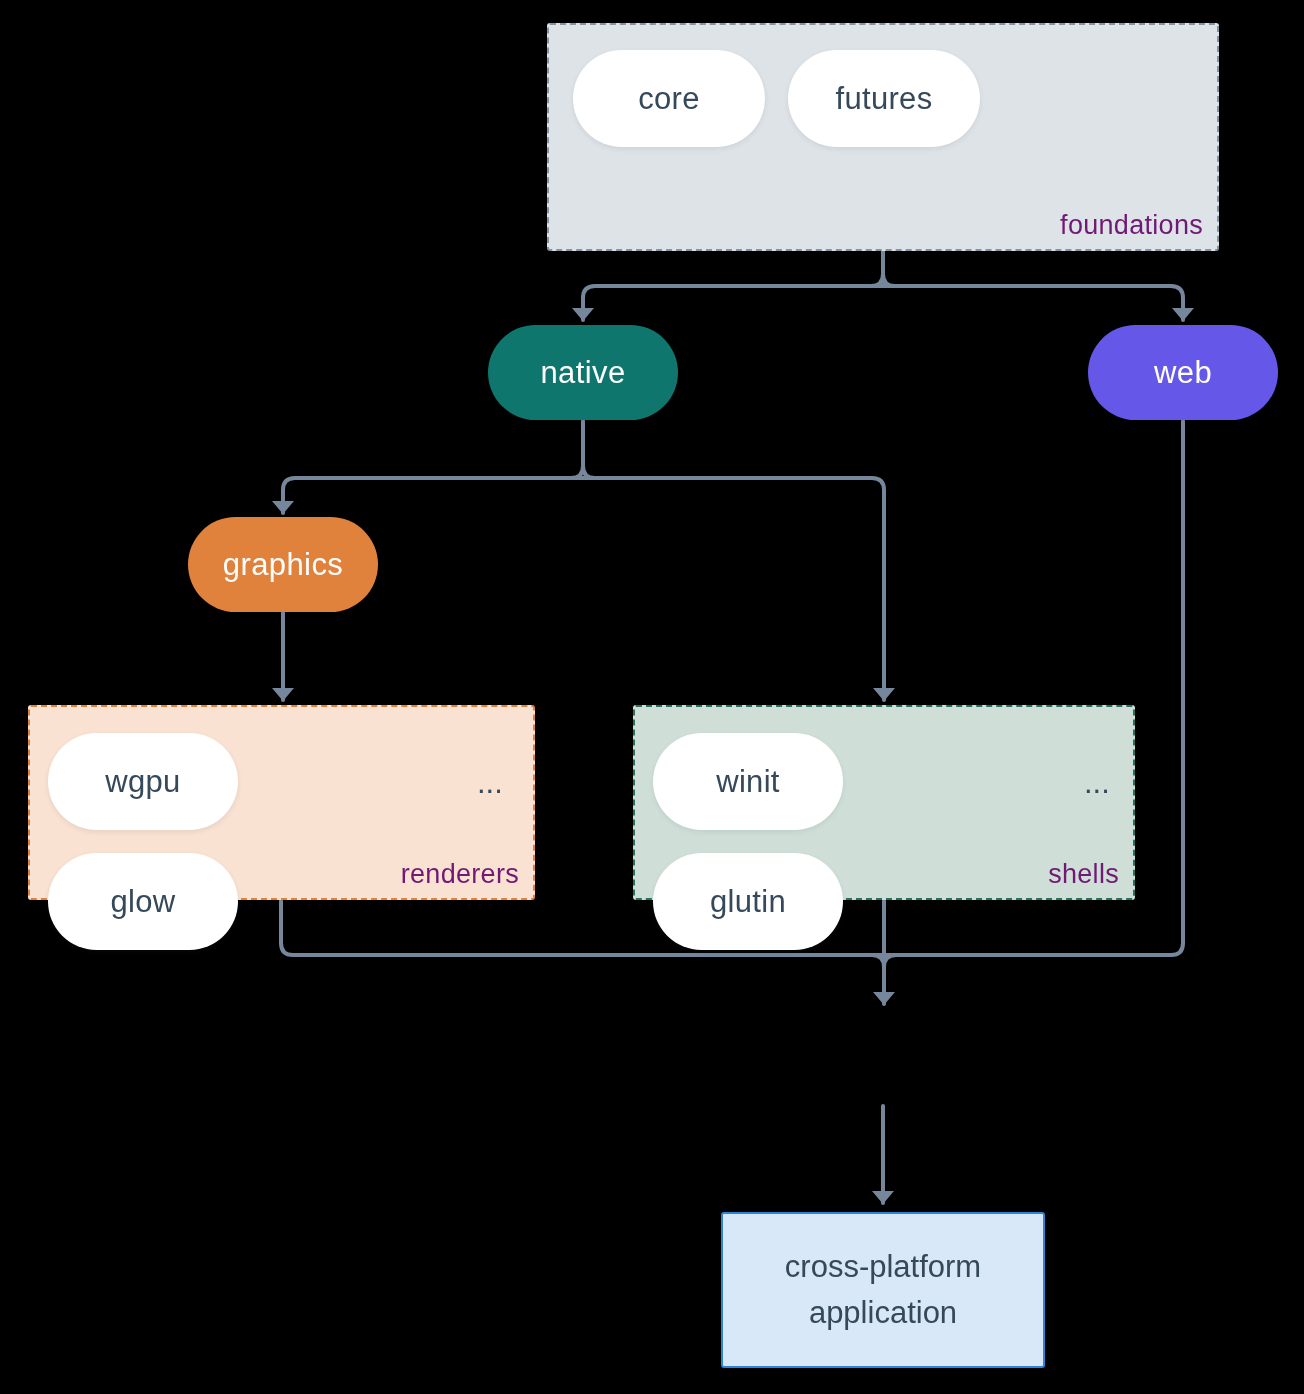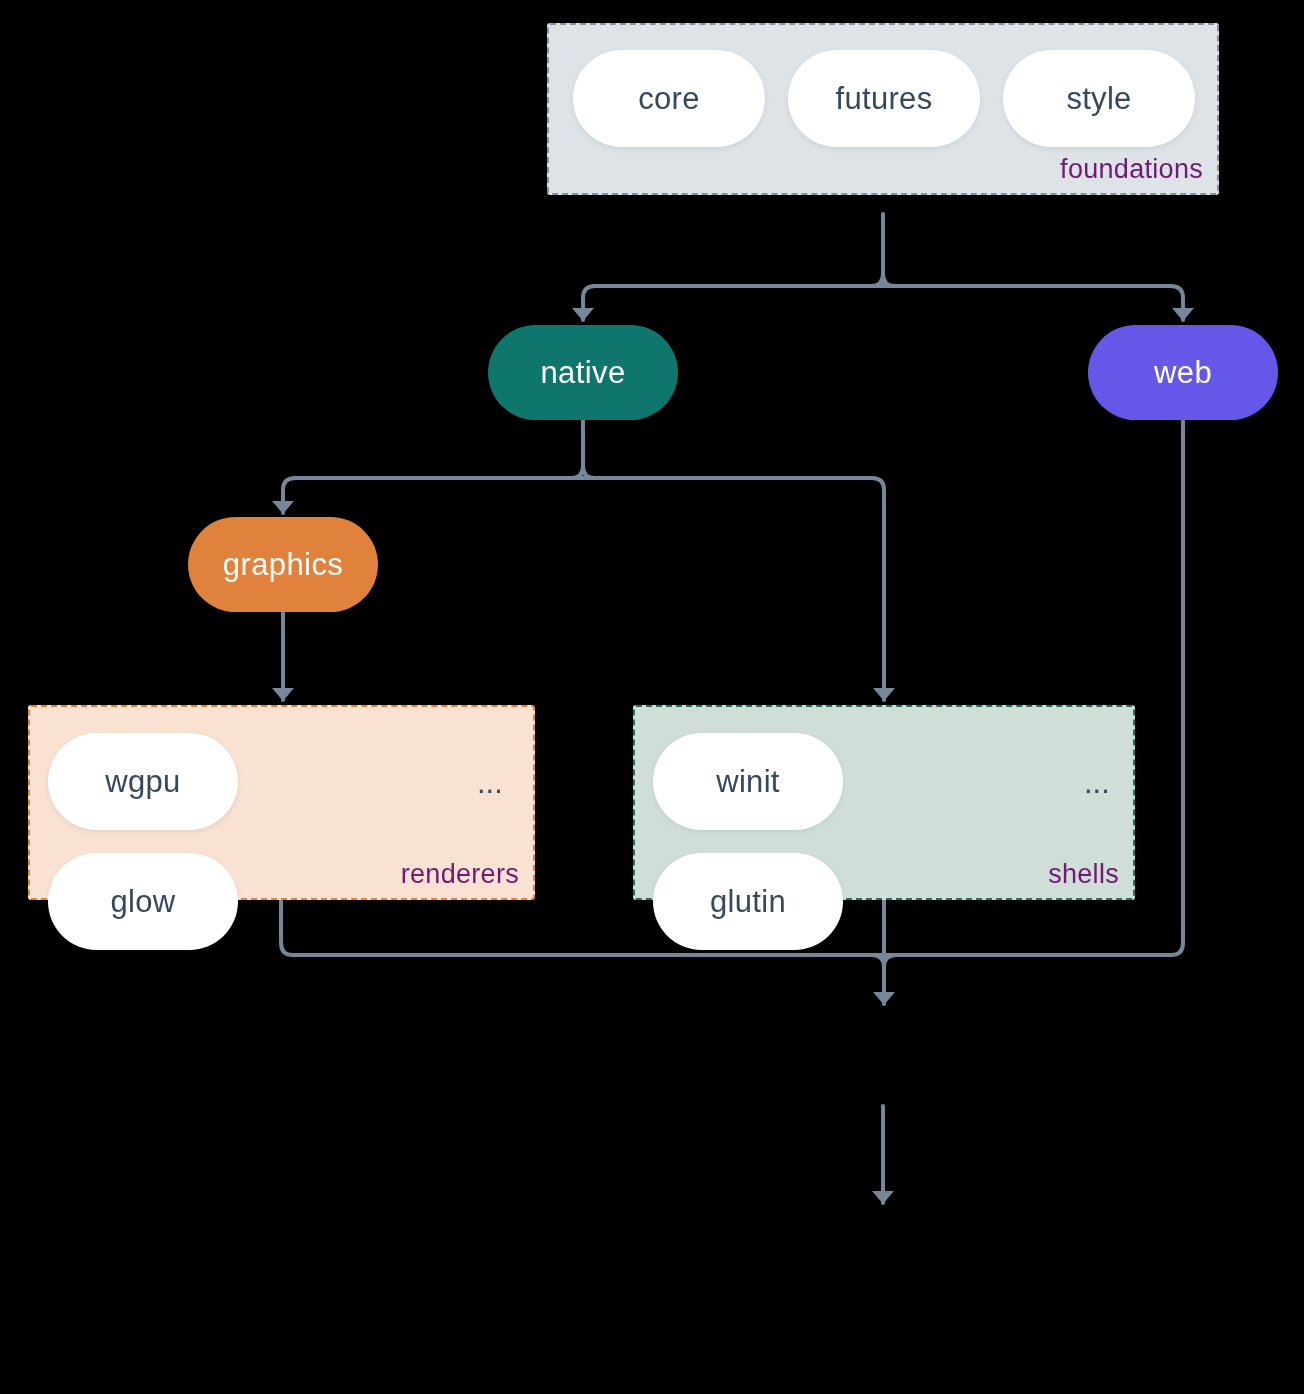--- a/index.html
+++ b/index.html
@@ -6,21 +6,21 @@
   .canvas {
     position:relative; width:1304px; height:1394px; background:#000;
     font-family:"Liberation Sans", sans-serif; overflow:hidden;
   }
   svg.connectors { position:absolute; left:0; top:0; width:1304px; height:1394px; }
 
   .group {
     position:absolute; border:2px dashed #8593A2; border-radius:3px;
     box-sizing:border-box;
   }
-  .group.foundations { left:547px; top:23px;  width:672px; height:172px; background:#dee3e7; border-color:#8593A2;padding-left:32px; }
+  .group.foundations { left:547px; top:23px;  width:672px; height:228px; background:#dee3e7; border-color:#8593A2;padding-left:32px; }
   .group.renderers   { left:28px;  top:705px; width:507px; height:195px; background:#f9e2d1; border-color:#e0813c; }
   .group.shells      { left:633px; top:705px; width:502px; height:195px; background:#cfdfd8; border-color:#276f60; }
 
   .group-label {
     position:absolute; right:14px; bottom:8px;
     font-size:27px; color:#701a75; letter-spacing:0.3px;
   }
 
   .pill-row { position:absolute; display:flex; gap:23px; }
   .group.foundations .pill-row { left:24px; top:25px; }
@@ -93,21 +93,20 @@
       <path d="M884 901 V1004" marker-end="url(#arrow)"></path>
 
       <path d="M883 1106 V1203" marker-end="url(#arrow)"></path>
     </g>
   </svg>
 
   <div class="group foundations">
     <div class="pill-row">
       <div class="chip">core</div>
       <div class="chip">futures</div>
-      <div class="chip">style</div>
     </div>
     <div class="group-label">foundations</div>
   </div>
 
   <div class="node native">native</div>
   <div class="node web">web</div>
 
   <div class="node graphics">graphics</div>
 
   <div class="group renderers">
@@ -122,14 +121,15 @@
   <div class="group shells">
     <div class="pill-row">
       <div class="chip">winit</div>
       <div class="chip">glutin</div>
     </div>
     <div class="ellipsis">...</div>
     <div class="group-label">shells</div>
   </div>
 
 
+  <div class="app-box">cross-platform application</div>
 
 </div>
 
 </body></html>

